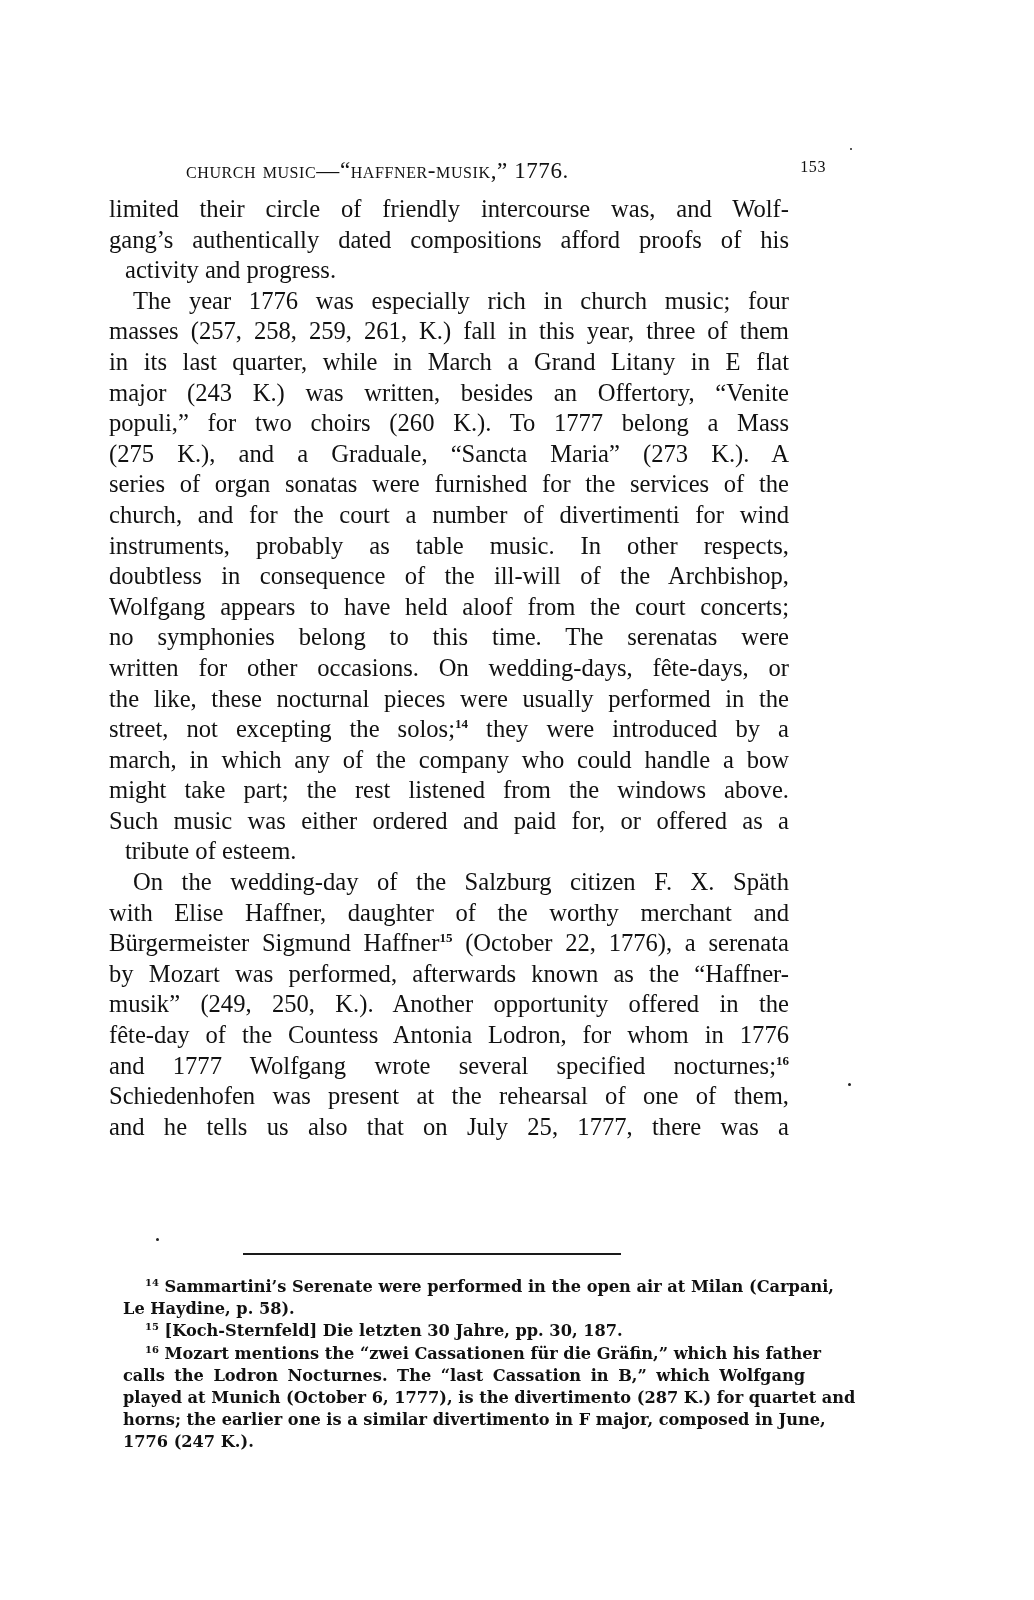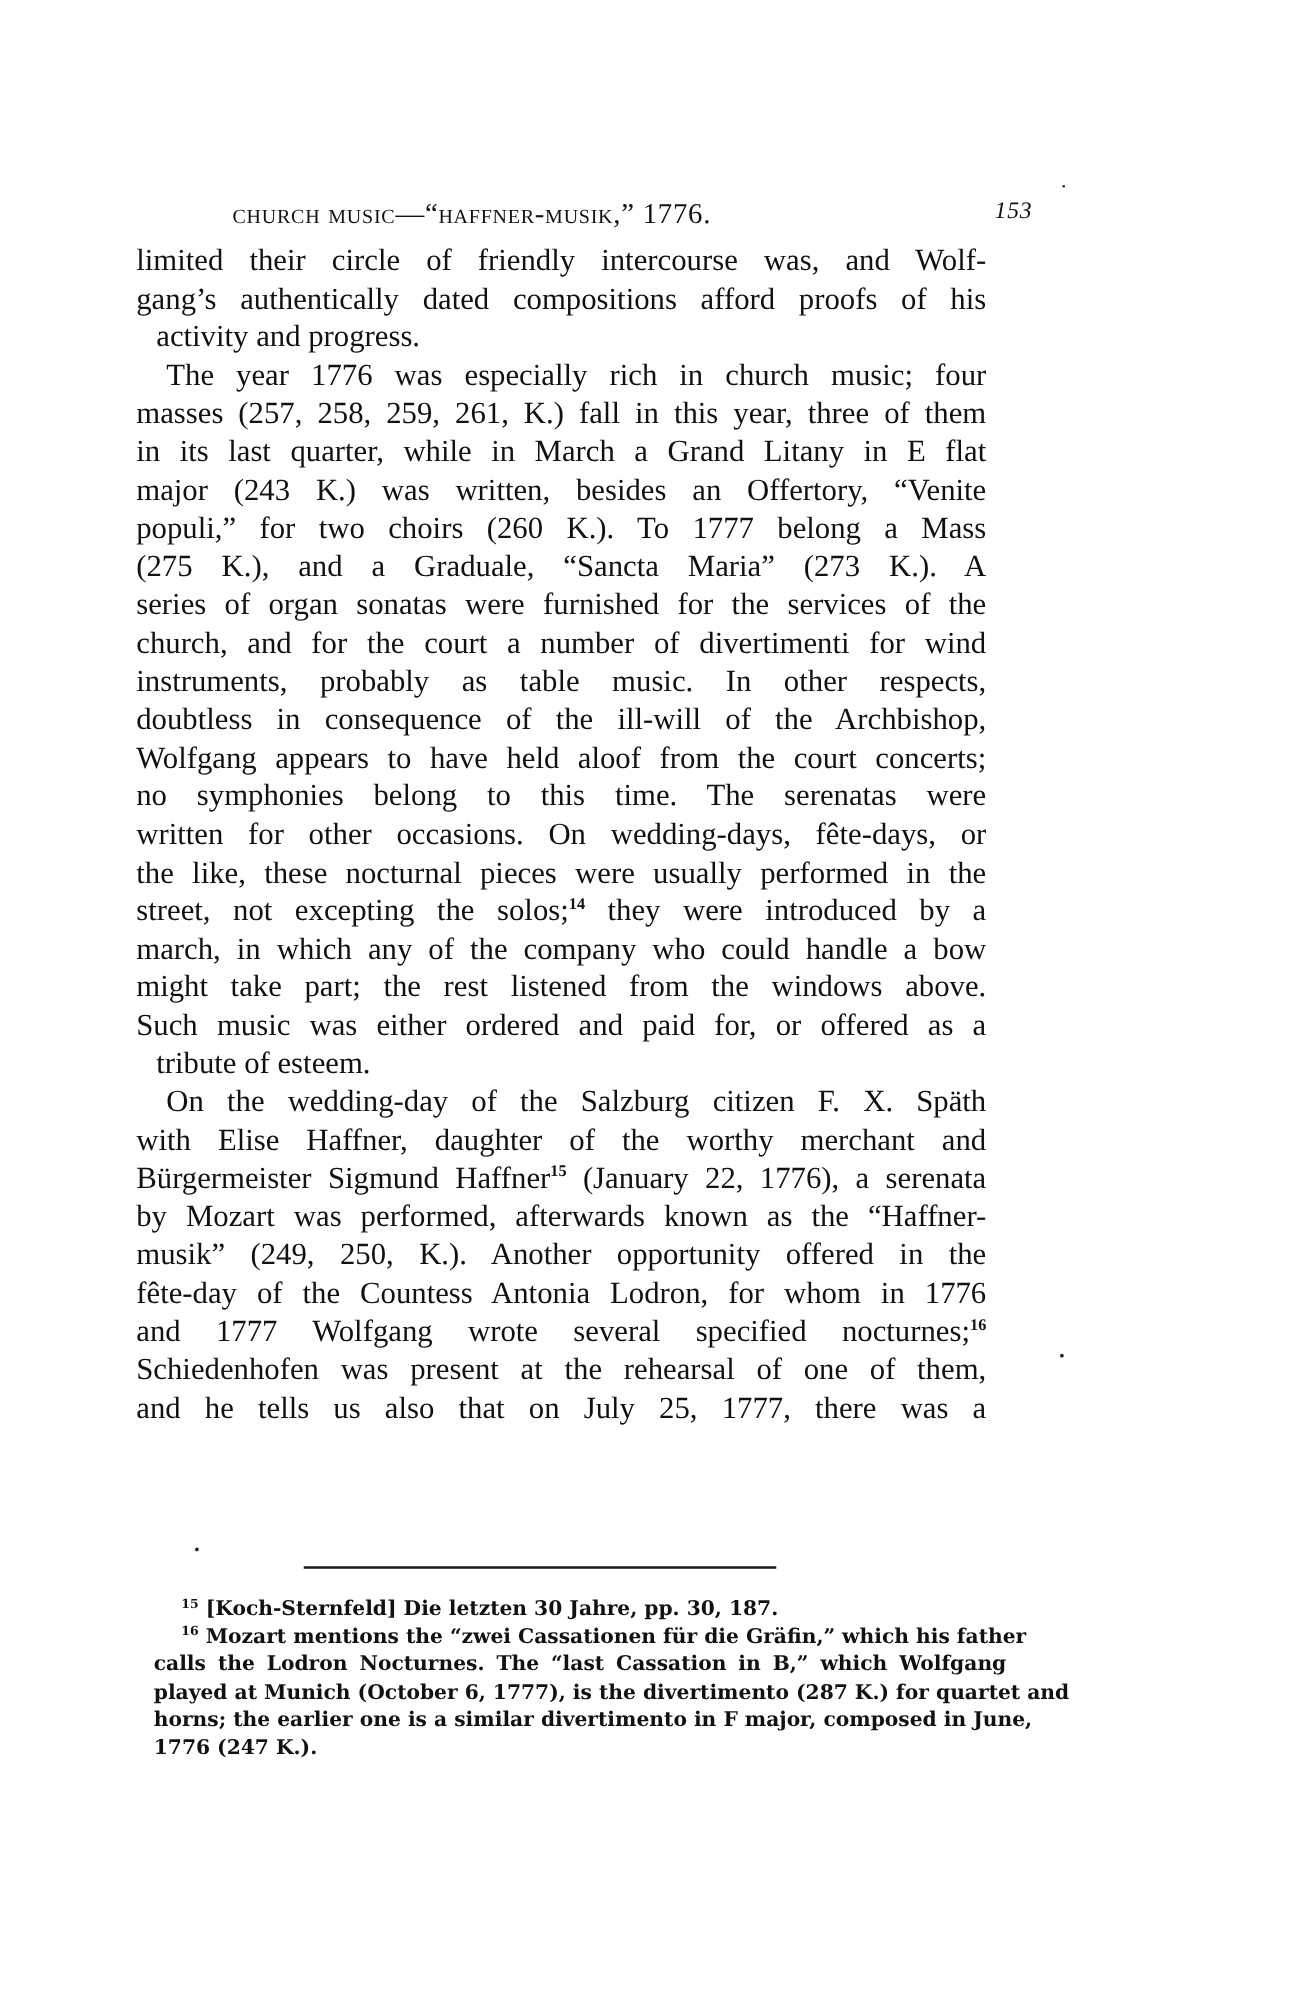--- a/index.html
+++ b/index.html
@@ -35,22 +35,21 @@
       left: 0;
       top: 0;
       font-variant: small-caps;
       text-transform: lowercase;
       font-size: 23px;
     }
     .running-head .pagenum {
       position: absolute;
       right: 0;
       top: 0;
-      font-size: 19px;
-      font-style: italic;
+      font-size: 16px;
     }
     .body-text {
       position: absolute;
       top: 194px;
       left: 109px;
       width: 680px;
       font-size: 24.6px;
       line-height: 30.6px;
     }
     .line {
@@ -141,37 +140,41 @@
     <span class="line">no symphonies belong to this time.  The serenatas were</span>
     <span class="line">written for other occasions.  On wedding-days, fête-days, or</span>
     <span class="line">the like, these nocturnal pieces were usually performed in the</span>
     <span class="line"><span>street, not excepting the solos;</span><sup>14</sup><span> they were introduced by a</span></span>
     <span class="line">march, in which any of the company who could handle a bow</span>
     <span class="line">might take part; the rest listened from the windows above.</span>
     <span class="line">Such music was either ordered and paid for, or offered as a</span>
     <span class="line last">tribute of esteem.</span>
     <span class="line indent">On the wedding-day of the Salzburg citizen F. X. Späth</span>
     <span class="line">with Elise Haffner, daughter of the worthy merchant and</span>
-    <span class="line"><span>Bürgermeister Sigmund Haffner</span><sup>15</sup><span> (January 22, 1776), a serenata</span></span>
+    <span class="line"><span>Bürgermeister Sigmund Haffner</span><sup>15</sup><span> (October 22, 1776), a serenata</span></span>
     <span class="line">by Mozart was performed, afterwards known as the “Haffner-</span>
     <span class="line">musik” (249, 250, K.).  Another opportunity offered in the</span>
     <span class="line">fête-day of the Countess Antonia Lodron, for whom in 1776</span>
     <span class="line"><span>and 1777 Wolfgang wrote several specified nocturnes;</span><sup>16</sup></span>
     <span class="line">Schiedenhofen was present at the rehearsal of one of them,</span>
     <span class="line">and he tells us also that on July 25, 1777, there was a</span>
   </div>
 
   <span class="dot" style="left:156px; top:1238px;"></span>
   <span class="dot" style="left:848px; top:1083px;"></span>
   <span class="dot" style="left:850px; top:148px; width:2px; height:2px;"></span>
 
   <div class="rule"></div>
 
   <div class="footnotes">
     <div>
+      <span class="fn-line indent"><span class="fn-sup">14</span> <span>Sammartini’s Serenate were performed in the open air at Milan (Carpani,</span></span>
+      <span class="fn-line last">Le Haydine, p. 58).</span>
+    </div>
+    <div>
       <span class="fn-line indent last"><span class="fn-sup">15</span> <span>[Koch-Sternfeld] Die letzten 30 Jahre, pp. 30, 187.</span></span>
     </div>
     <div>
       <span class="fn-line indent"><span class="fn-sup">16</span> <span>Mozart mentions the “zwei Cassationen für die Gräfin,” which his father</span></span>
       <span class="fn-line">calls the Lodron Nocturnes.  The “last Cassation in B,” which Wolfgang</span>
       <span class="fn-line">played at Munich (October 6, 1777), is the divertimento (287 K.) for quartet and</span>
       <span class="fn-line">horns; the earlier one is a similar divertimento in F major, composed in June,</span>
       <span class="fn-line last">1776 (247 K.).</span>
     </div>
   </div>

